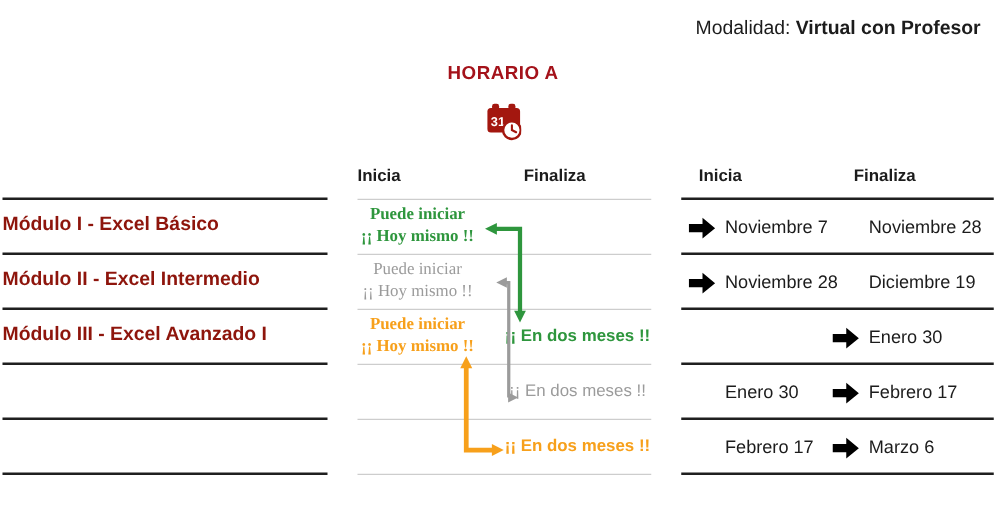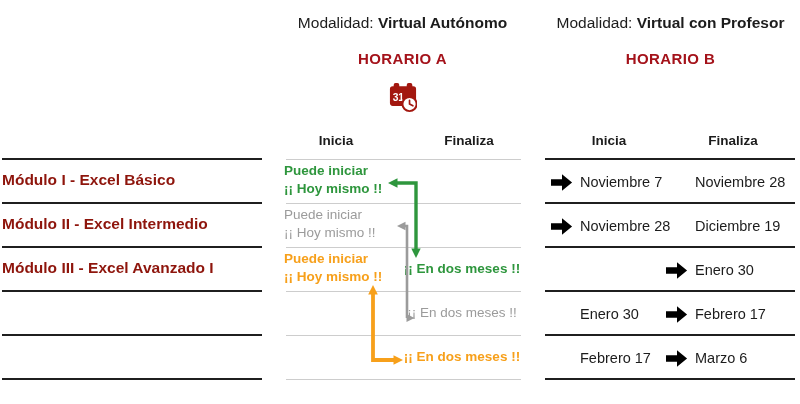--- a/index.html
+++ b/index.html
@@ -8,31 +8,31 @@
     font-family:"Liberation Sans",sans-serif;color:#1c1c1c;overflow:hidden;
   }
   .abs{position:absolute;}
   
   .modalidad{font-size:15.5px;text-align:center;white-space:nowrap;}
   .modalidad b{font-weight:bold;}
   .horario{font-size:15px;font-weight:bold;color:#a4121a;text-align:center;letter-spacing:.4px;white-space:nowrap;}
   .schedrow{display:flex;align-items:center;gap:9px;}
   .schedtext{font-size:15.5px;line-height:18px;white-space:nowrap;}
   
-  .colhead{font-size:13.5px;font-weight:bold;text-align:center;width:100px;white-space:nowrap;}
+  .colhead{font-size:13.5px;font-weight:bold;text-align:left;width:100px;white-space:nowrap;}
   
   .line{height:0;border-top:2px solid #1f1f1f;}
   .line.light{border-top:1px solid #cdcdcd;}
   
   .module{left:2px;width:270px;height:44px;display:flex;align-items:center;
     font-size:15.5px;font-weight:bold;color:#8e150c;white-space:nowrap;}
   
   .a-inicia{left:284px;width:100px;height:44px;display:flex;flex-direction:column;
-    align-items:flex-start;justify-content:center;font-size:13.5px;line-height:18px;
-    text-align:center;white-space:nowrap;}
+    align-items:center;justify-content:center;font-size:13.5px;line-height:18px;
+    text-align:center;white-space:nowrap;font-family:Liberation Serif, serif;}
   .a-fin{left:402px;width:120px;height:44px;display:flex;align-items:center;justify-content:center;
     font-size:13.5px;white-space:nowrap;}
   .c-green{color:#2e963d;font-weight:bold;}
   .c-gray{color:#9b9b9b;font-weight:normal;}
   .c-orange{color:#f7a01b;font-weight:bold;}
   
   .b-cell{height:28px;display:flex;align-items:center;gap:7px;font-size:14.5px;white-space:nowrap;}
   .b-inicia{left:551px;width:126px;}
   .b-fin{left:666px;width:134px;}
   .pad{padding-left:29px;}
@@ -51,34 +51,30 @@
       <text x="10" y="19" font-size="11" font-weight="bold" fill="#ffffff" text-anchor="middle" font-family="Liberation Sans, sans-serif">31</text>
       <circle cx="22" cy="22.5" r="7.6" fill="#ffffff" stroke="#a3170f" stroke-width="2.1"></circle>
       <path d="M22 18.5 L22 22.5 L25.6 24.4" fill="none" stroke="#a3170f" stroke-width="1.8" stroke-linecap="round"></path>
     </g>
     <polygon id="blockarrow" points="0,6.5 12,6.5 12,1 23,10 12,19 12,13.5 0,13.5"></polygon>
   </defs>
 </svg>
 
 <div id="canvas">
 
-  <div class="abs modalidad" style="left:283px;top:14px;width:239px;">
-    <span>Modalidad: </span><b>Virtual Autónomo</b>
-  </div>
   <div class="abs horario" style="left:283px;top:50px;width:239px;">HORARIO A</div>
   <div class="abs schedrow" style="left:283px;top:82px;width:239px;justify-content:center;">
     <svg class="calicon" viewBox="0 0 30 31">
         <use href="#cal-clock"></use>
       </svg>
   </div>
 
   <div class="abs modalidad" style="left:545px;top:14px;width:251px;">
     <span>Modalidad: </span><b>Virtual con Profesor</b>
   </div>
-  <div class="abs horario" style="left:545px;top:50px;width:251px;">HORARIO B</div>
 
   <div class="abs colhead" style="left:286px;top:133px;">Inicia</div>
   <div class="abs colhead" style="left:419px;top:133px;">Finaliza</div>
   <div class="abs colhead" style="left:559px;top:133px;">Inicia</div>
   <div class="abs colhead" style="left:683px;top:133px;">Finaliza</div>
 
   <div class="abs line" style="left:2px;width:260px;top:158px;"></div>
   <div class="abs line" style="left:2px;width:260px;top:202px;"></div>
   <div class="abs line" style="left:2px;width:260px;top:246px;"></div>
   <div class="abs line" style="left:2px;width:260px;top:290px;"></div>

